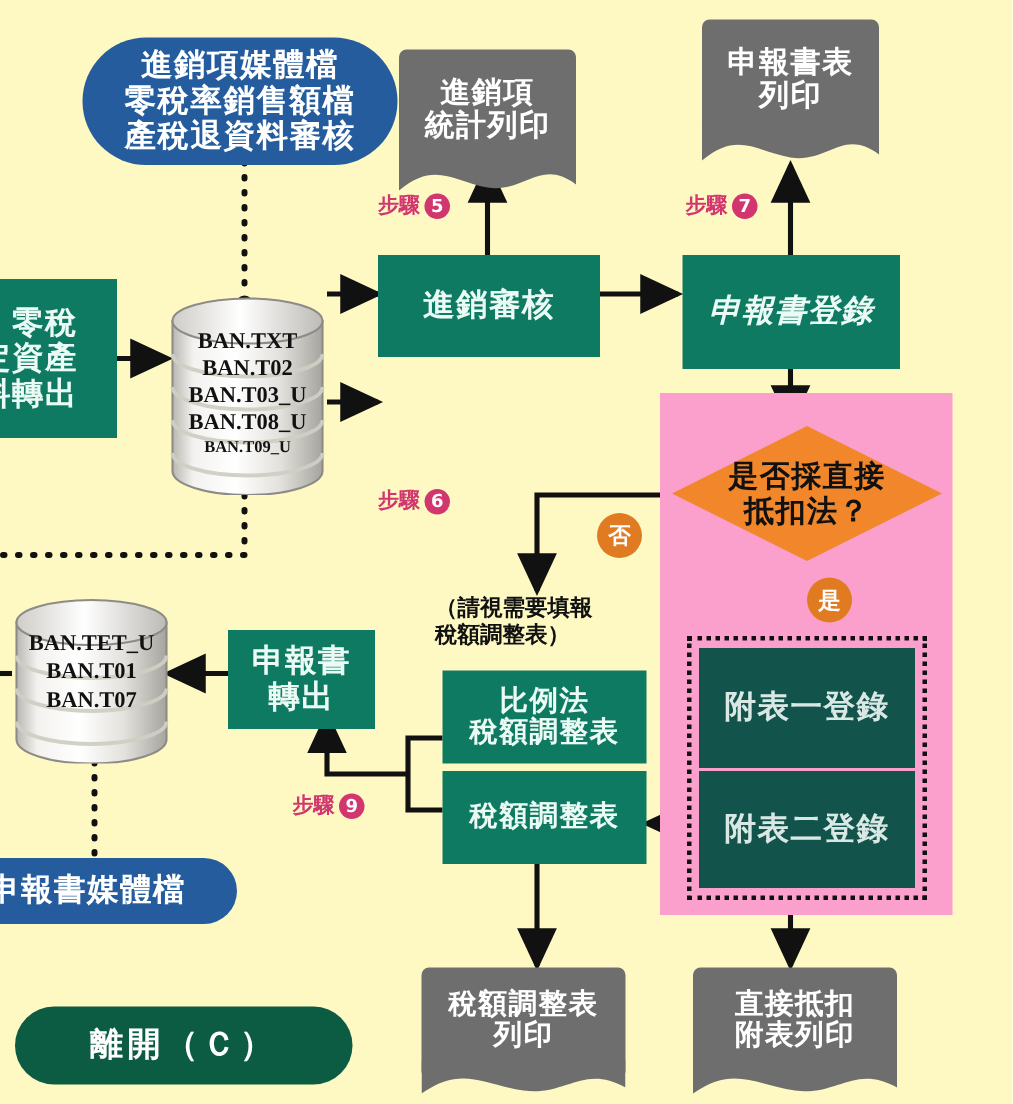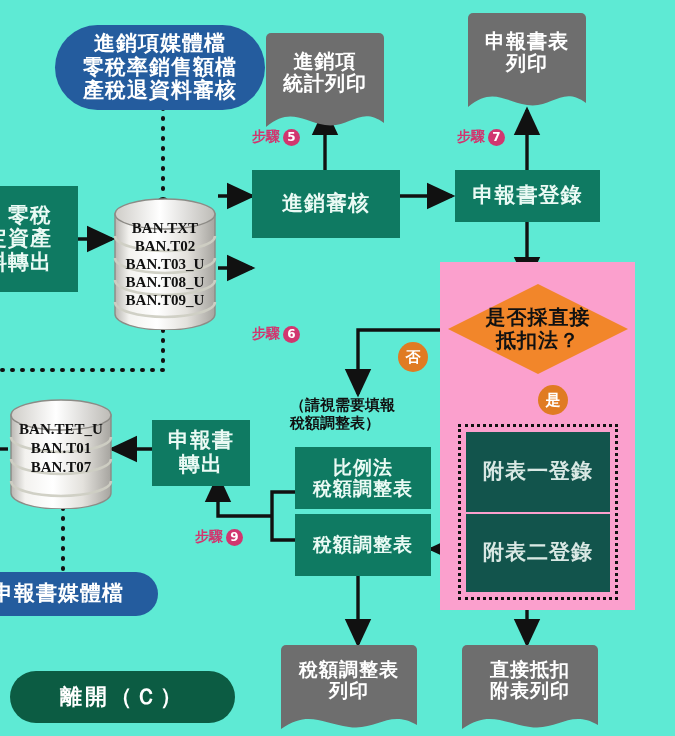--- a/index.html
+++ b/index.html
@@ -4,21 +4,21 @@
 <style>
   html,body{margin:0;padding:0;background:#ffffff;}
   body{
     font-family:"DejaVu Sans","Liberation Sans",sans-serif;
     -webkit-font-smoothing:antialiased;
   }
   #stage{
     position:relative;
     width:675px;
     height:736px;
-    background:#5eead4;
+    background:#fef9c3;
     overflow:hidden;
   }
   .abs{position:absolute;box-sizing:border-box;}
 
   
   .ctr{
     display:flex;align-items:center;justify-content:center;
     text-align:center;line-height:1.12;
     font-weight:700;
   }
@@ -282,30 +282,30 @@
         <path d="M3,60 A50,15 0 0 0 103,60"></path>
         <path d="M3,82 A50,15 0 0 0 103,82"></path>
         <path d="M3,104 A50,15 0 0 0 103,104"></path>
       </g>
     </svg>
     <div class="labels" style="justify-content:flex-start;padding-top:22px;gap:1px;">
       <span style="font-size:15px;">BAN.TXT</span>
       <span style="font-size:15px;">BAN.T02</span>
       <span style="font-size:15px;">BAN.T03_U</span>
       <span style="font-size:15px;">BAN.T08_U</span>
-      <span style="font-size:15px;">BAN.T09_U</span>
+      <span style="font-size:11px;">BAN.T09_U</span>
     </div>
   </div>
 
   <div class="abs box-green ctr" style="left:252px;top:170px;width:148px;height:68px;">
     <span>進銷審核</span>
   </div>
 
 
-  <div class="abs box-green ctr" style="left:455px;top:170px;width:145px;height:52px;">
+  <div class="abs box-green ctr" style="left:455px;top:170px;width:145px;height:76px;font-style:italic;">
     <span>申報書登錄</span>
   </div>
 
   <div class="abs panel-pink" style="left:440px;top:262px;width:195px;height:348px;"></div>
 
   <div class="diamond-wrap" style="left:448px;top:284px;width:180px;height:90px;">
     <div class="diamond-shape"></div>
     <div class="diamond-txt">
       <div>
         <span style="display:block">是否採直接</span>

